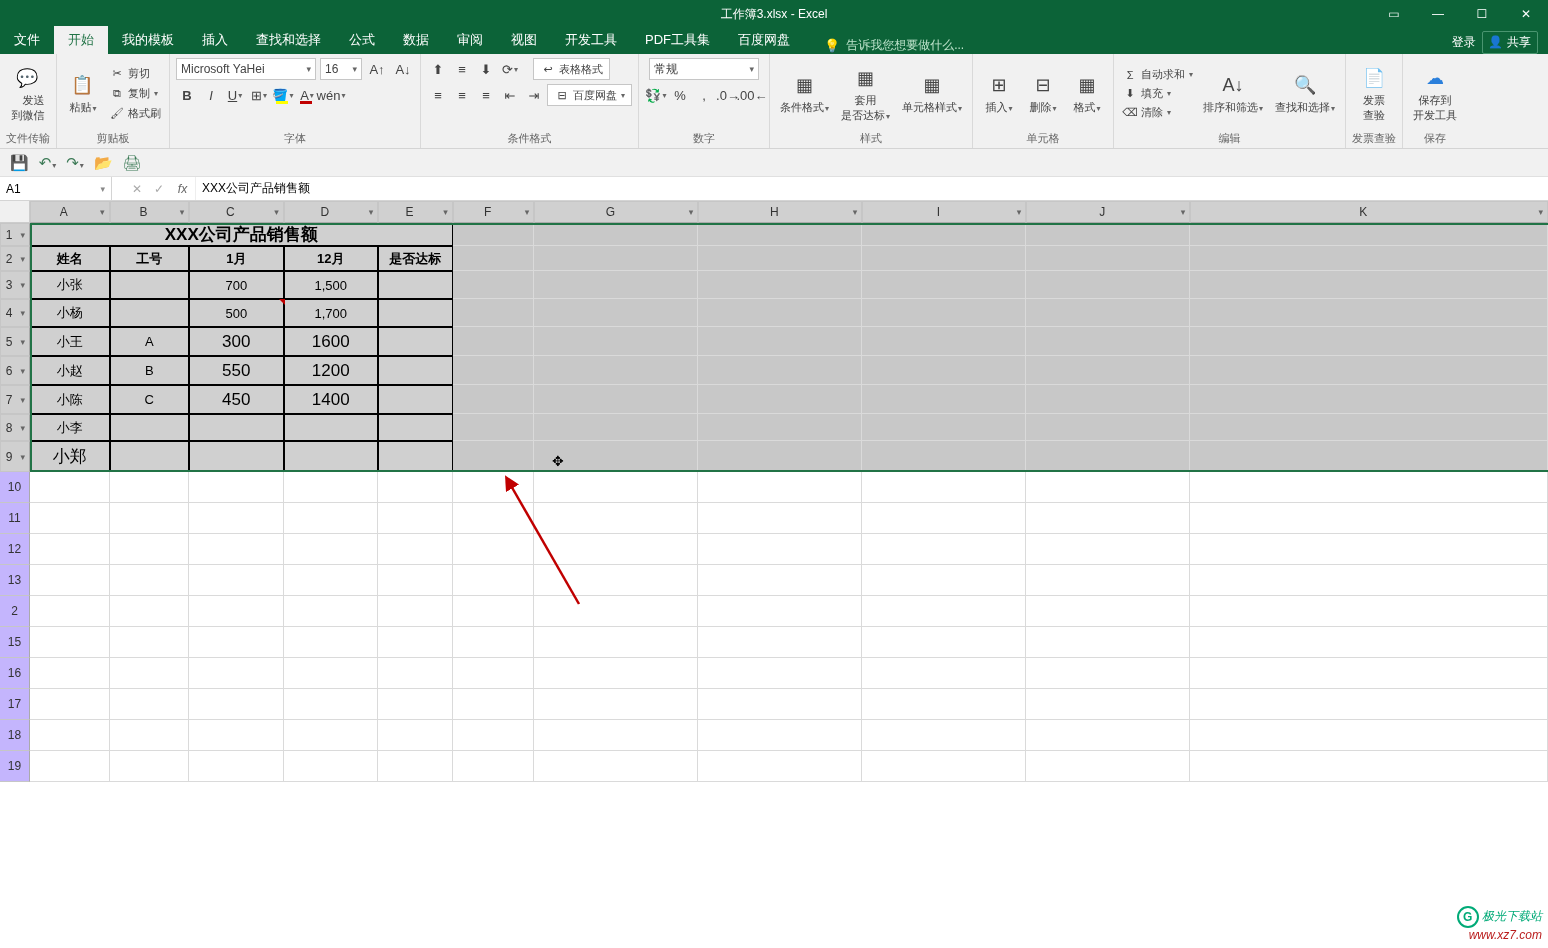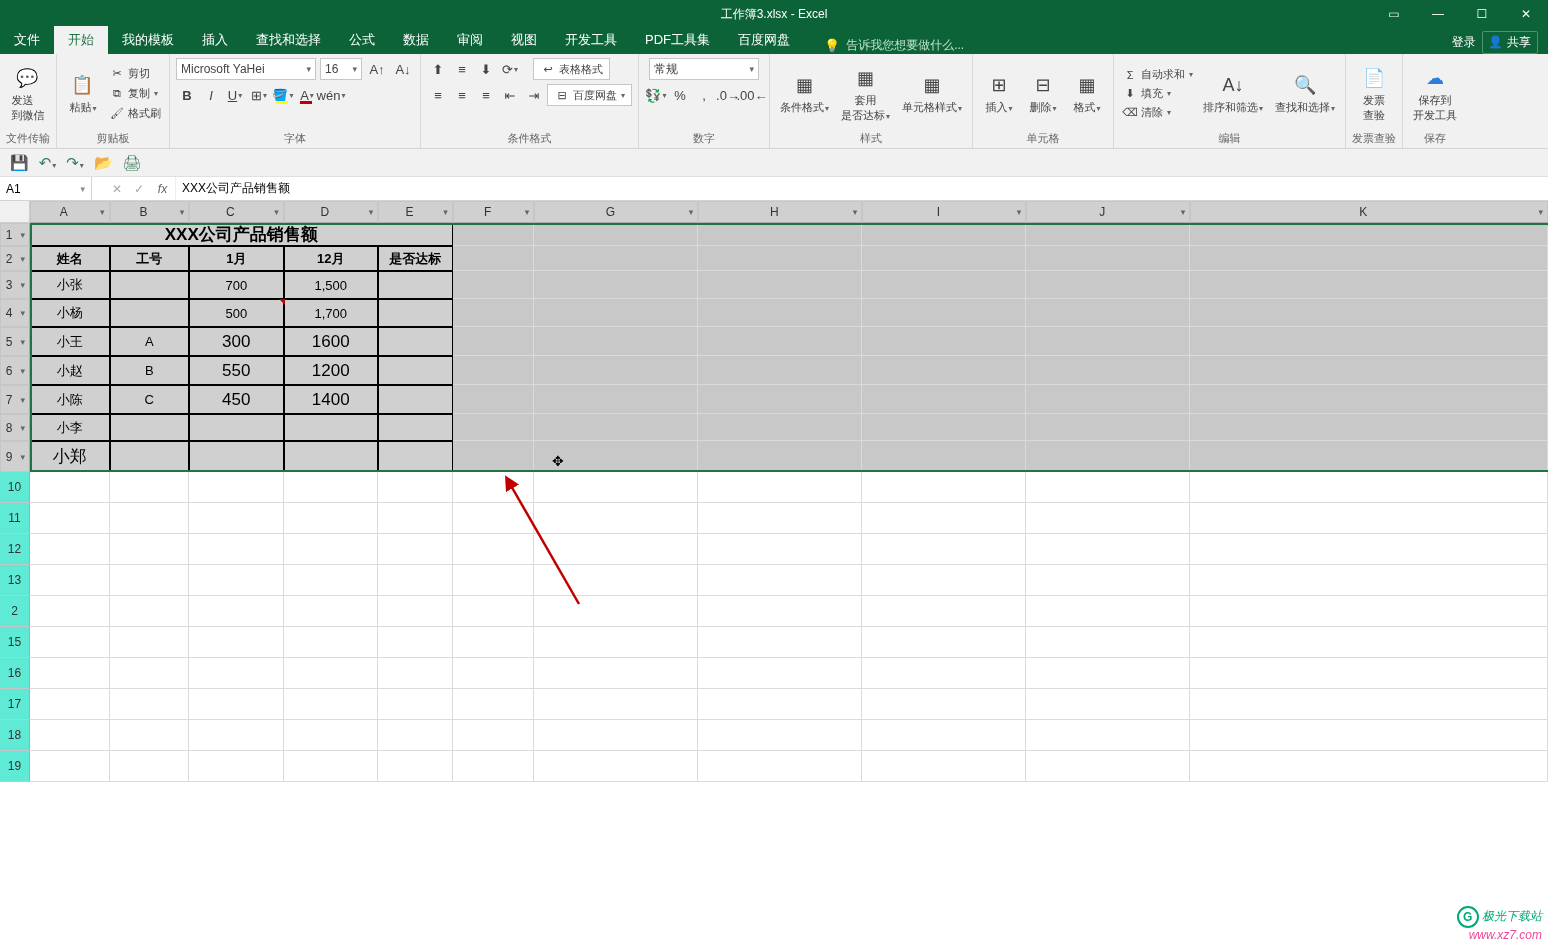--- a/index.html
+++ b/index.html
@@ -32,34 +32,34 @@
 .sel { border:1px solid #c6c6c6; background:#fff; height:22px; font-size:12px; padding:0 16px 0 4px; position:relative; display:flex; align-items:center; }
 .sel::after { content:"▾"; position:absolute; right:4px; font-size:9px; color:#666; }
 .iconbtn { width:22px; height:22px; display:flex; align-items:center; justify-content:center; border:1px solid transparent; font-size:13px; }
 
 
 .qat { height:28px; background:#f1f1f1; display:flex; align-items:center; gap:10px; padding:0 10px; border-bottom:1px solid #e0e0e0; }
 .qat .ic { font-size:15px; color:#3c7a56; }
 
 
 .fbar { height:24px; display:flex; align-items:stretch; border-bottom:1px solid #d4d4d4; background:#fff; }
-.namebox { width:92px; border-right:1px solid #d4d4d4; display:flex; align-items:center; padding:0 6px; font-size:12px; }
+.namebox { width:112px; border-right:1px solid #d4d4d4; display:flex; align-items:center; padding:0 6px; font-size:12px; }
 .namebox .dd2 { margin-left:auto; font-size:9px; color:#888; }
 .fx { width:26px; display:flex; align-items:center; justify-content:center; font-style:italic; font-size:12px; color:#666; border-right:1px solid #eee; }
 .fbtn { width:22px; display:flex; align-items:center; justify-content:center; color:#aaa; font-size:12px; }
 .finput { flex:1; display:flex; align-items:center; padding:0 6px; font-size:12px; }
 
 
 .gridwrap { position:relative; height:770px; overflow:hidden; }
 .corner { position:absolute; left:0; top:0; width:30px; height:22px; background:#f0f0f0; border-right:1px solid #ccc; border-bottom:1px solid #ccc; }
 .colhdrs { position:absolute; left:30px; top:0; right:0; height:22px; display:flex; background:#e6e6e6; }
 .colhdr { height:22px; border-right:1px solid #c6c6c6; border-bottom:1px solid #aaa; display:flex; align-items:center; justify-content:center; font-size:12px; color:#333; background:#dcdcdc; }
 .colhdr.sel { background:#d0d0d0; }
 .rowhdrs { position:absolute; left:0; top:22px; width:30px; }
-.rowhdr { width:30px; border-bottom:1px solid #c6c6c6; border-right:1px solid #aaa; display:flex; align-items:center; justify-content:center; font-size:12px; color:#333; background:#5eead4; }
+.rowhdr { width:30px; border-bottom:1px solid #c6c6c6; border-right:1px solid #aaa; display:flex; align-items:center; justify-content:center; font-size:12px; color:#333; background:#c4b5fd; }
 .rowhdr.sel { background:#d0d0d0; }
 .cells { position:absolute; left:30px; top:22px; right:0; }
 .row { display:flex; height:31px; }
 .cell { border-right:1px solid #dadada; border-bottom:1px solid #dadada; display:flex; align-items:center; justify-content:center; font-size:13px; overflow:hidden; background:#c8c8c8; }
 .cell.b { border:1px solid #000; background:#d0d0d0; }
 .cell.hdr { font-weight:bold; }
 .cell.white { background:#fff; }
 .selrect { position:absolute; border:2px solid #217346; pointer-events:none; }
 .selrect::after { content:""; position:absolute; right:-4px; bottom:-4px; width:6px; height:6px; background:#217346; }
 .redmark { position:absolute; width:0; height:0; border-top:6px solid #c00000; border-left:6px solid transparent; }
@@ -106,21 +106,21 @@
     <span>登录</span>
     <span class="share">👤 <span>共享</span></span>
   </div>
 </div>
 
 <div class="ribbon">
   <div class="rgroup">
     <div class="body">
       <div class="bigbtn">
         <div class="ic" style="color:#3b8f5a;">💬</div>
-        <div style="white-space:pre-line;text-align:left;">发送
+        <div style="white-space:pre-line;text-align:right;">发送
 到微信</div>
       </div>
     </div>
     <div class="label">文件传输</div>
   </div>
 
   <div class="rgroup">
     <div class="body">
       <div class="bigbtn">
         <div class="ic">📋</div>
@@ -618,14 +618,14 @@
       </defs>
     <line x1="579" y1="403" x2="510" y2="283" stroke="#c00000" stroke-width="2.5" marker-end="url(#ah)"></line>
   </svg>
 
   <div style="position:absolute;left:552px;top:252px;font-size:14px;color:#000;">✥</div>
 <div class="redmark" style="left: 279px; top: 98px;"></div>
   </div>
 
 <div class="wm">
   <span class="c">G</span> <span>极光下载站</span><br>
-  <span style="color:#ec4899;">www.xz7.com</span>
+  <span style="color:#b91c1c;">www.xz7.com</span>
 </div>
 
 </body></html>

